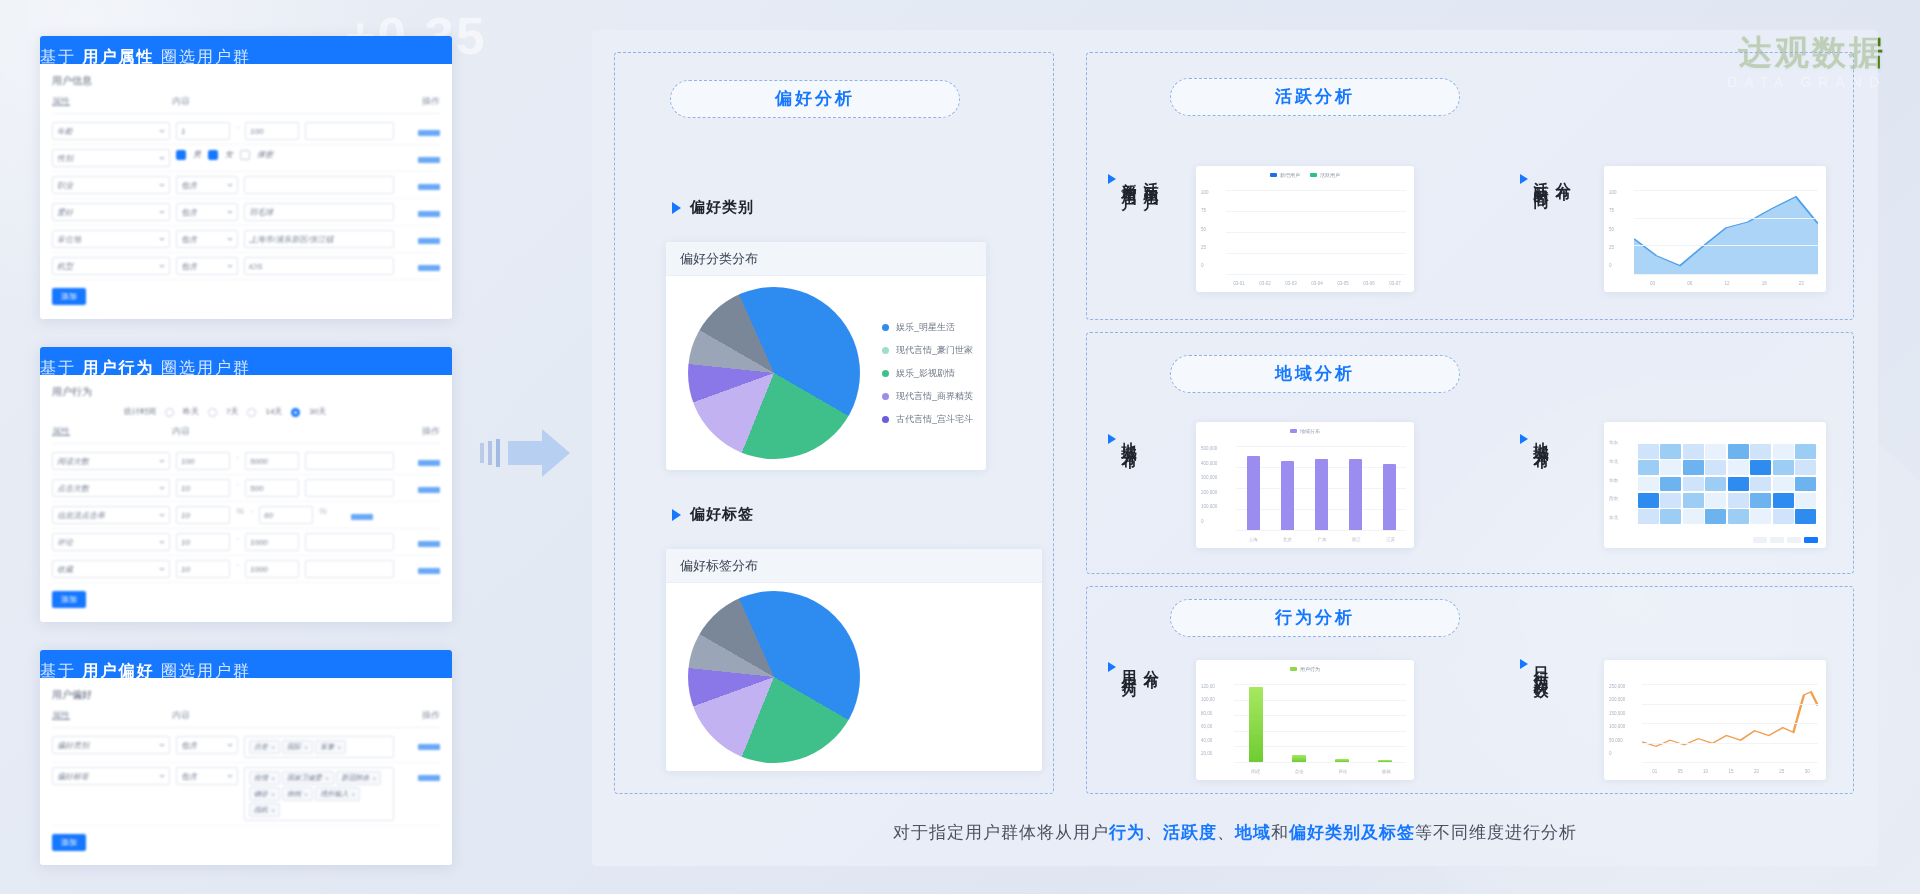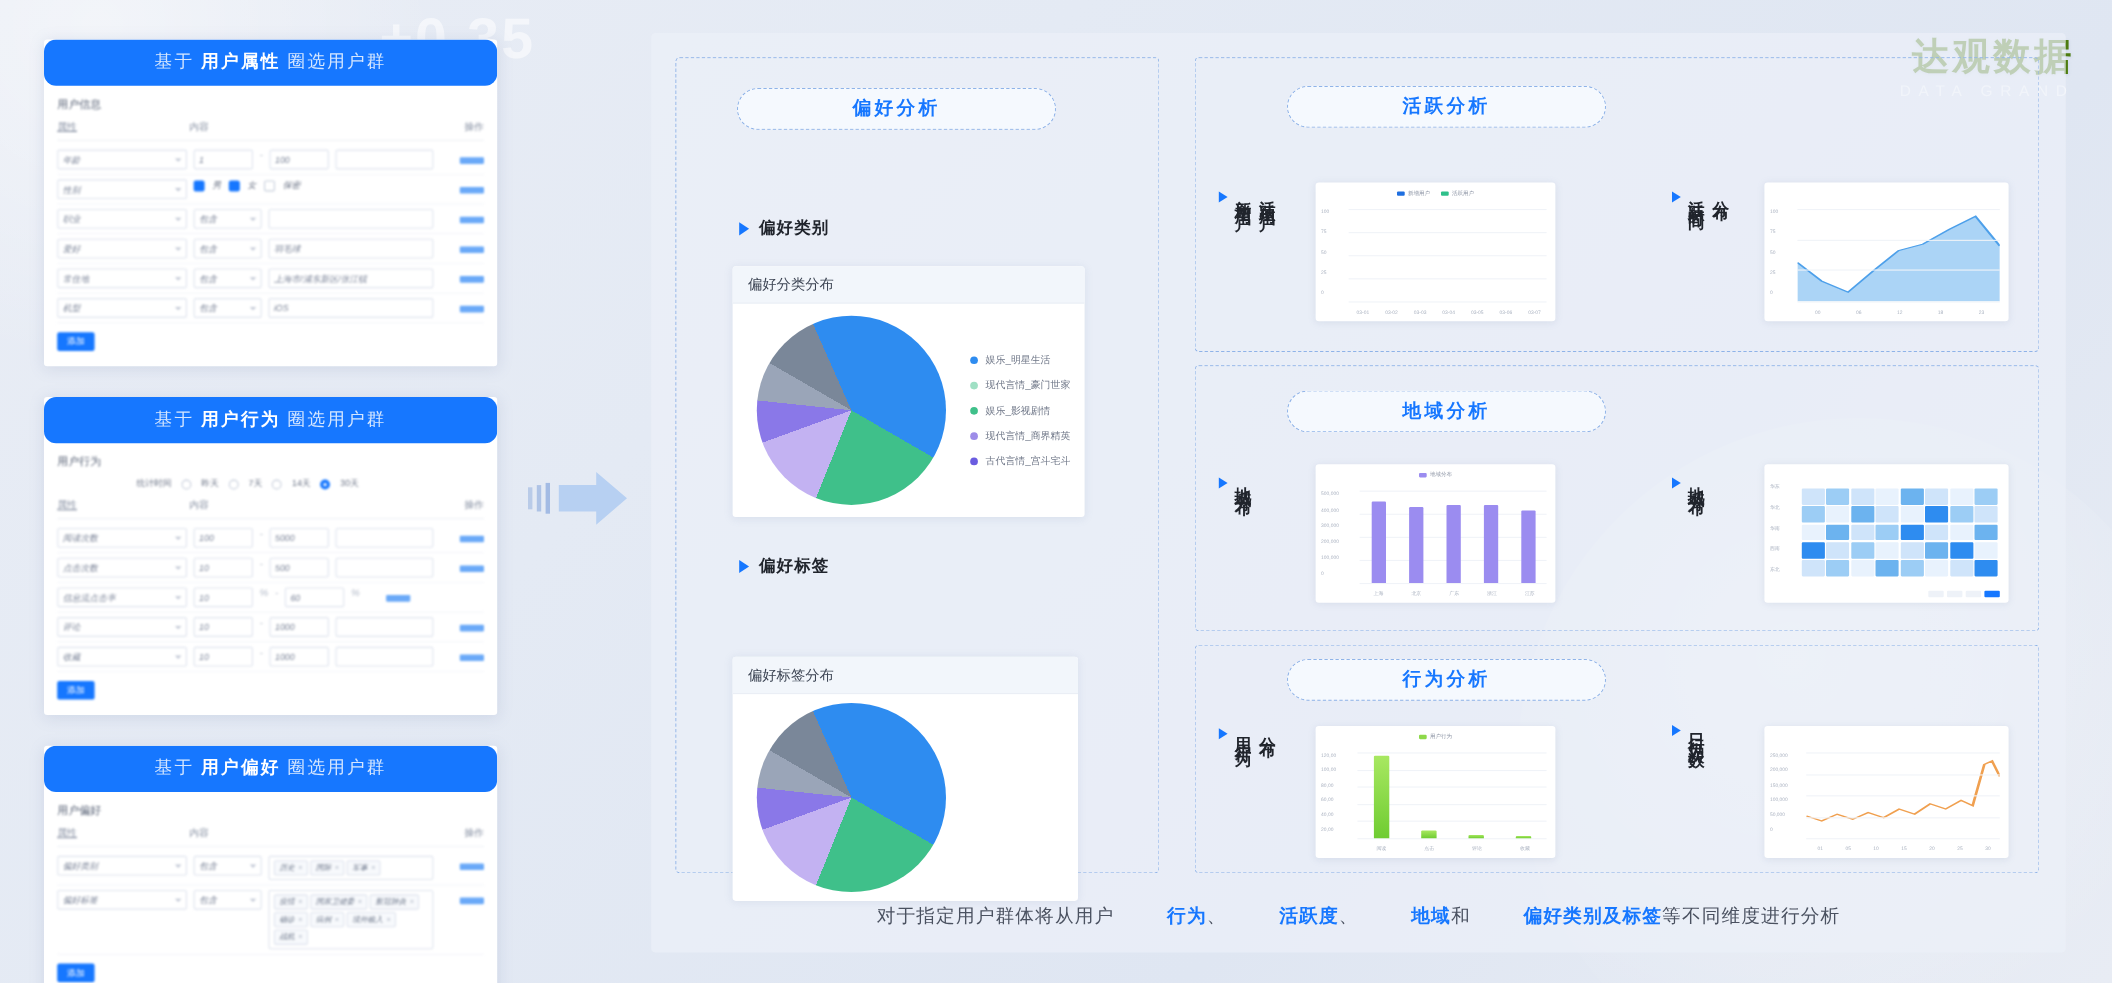--- a/index.html
+++ b/index.html
@@ -52,26 +52,25 @@
   }
   .card {
     background: #ffffff;
     border-radius: 3px;
     box-shadow: 0 2px 14px rgba(110,130,170,0.18);
     margin-bottom: 28px;
     overflow: hidden;
   }
   .card-head {
     background: #1677ff;
-    height: 42px; line-height: 42px;
-    text-align: center;
+    height: 28px; line-height: 42px;
+    text-align: left;
     color: rgba(255,255,255,0.82);
     font-size: 16px; letter-spacing: 2px;
     filter: blur(0.55px);
-    border-radius: 11px;
   }
   .card-head b { color: #ffffff; font-weight: 700; }
   .card-body { padding: 10px 12px 14px 12px; filter: blur(0.9px); }
   .sec-title { font-size: 10px; color: #555f73; margin-bottom: 7px; }
   .frm-head {
     display: flex; font-size: 9px; color: #8a93a5;
     border-bottom: 1px solid #eef1f6; padding-bottom: 5px; margin-bottom: 4px;
   }
   .frm-head .c1 { width: 120px; text-decoration: underline; }
   .frm-head .c2 { flex: 1; }
@@ -232,21 +231,21 @@
   }
   .bars { position: absolute; inset: 0; display: flex; align-items: flex-end; justify-content: space-around; }
   .bar-grp { display: flex; align-items: flex-end; gap: 1.5px; }
   .bar { width: 5px; border-radius: 1px 1px 0 0; }
 
   
   .caption {
     position: absolute; left: 0; right: 0; bottom: 22px;
     text-align: center; font-size: 17px; color: #4a5160; letter-spacing: 1px;
   }
-  .caption b { color: #1677ff; font-weight: 700; margin-left: 48px; }
+  .caption b { color: #1677ff; font-weight: 700; }
 
   
   .heat { position: absolute; left: 34px; right: 10px; top: 22px; bottom: 24px;
           display: grid; grid-template-columns: repeat(8, 1fr); grid-template-rows: repeat(5, 1fr); gap: 1.5px; }
   .heat div { border-radius: 1px; }
   .heat-btns { position: absolute; bottom: 5px; right: 8px; display: flex; gap: 3px; }
   .heat-btns i { display: block; width: 14px; height: 6px; background: #eef2f8; border-radius: 1px; }
   .heat-btns i.on { background: #1677ff; }
 </style>
 </head>
@@ -531,21 +530,21 @@
           </div>
       </div>
     </div>
   </div>
 
   <div class="sub-head" style="left:80px;top:475px;">
     <span class="tri"></span>
     <span>偏好标签</span>
   </div>
 
-  <div class="chart-card" style="left:74px;top:519px;width:314px;height:222px;margin-top:48px;">
+  <div class="chart-card" style="left:74px;top:519px;width:376px;height:222px;">
     <div class="cc-title">偏好标签分布</div>
     <div class="pie-wrap">
       <div class="pie" style="background: conic-gradient(from -12deg,
              #2e8cf0 0deg 132deg,
              #3fc08a 132deg 214deg,
              #c3b2f2 214deg 262deg,
              #8a78e8 262deg 288deg,
              #9aa5b8 288deg 312deg,
              #7a8799 312deg 348deg,
              #2e8cf0 348deg 360deg);"></div>

